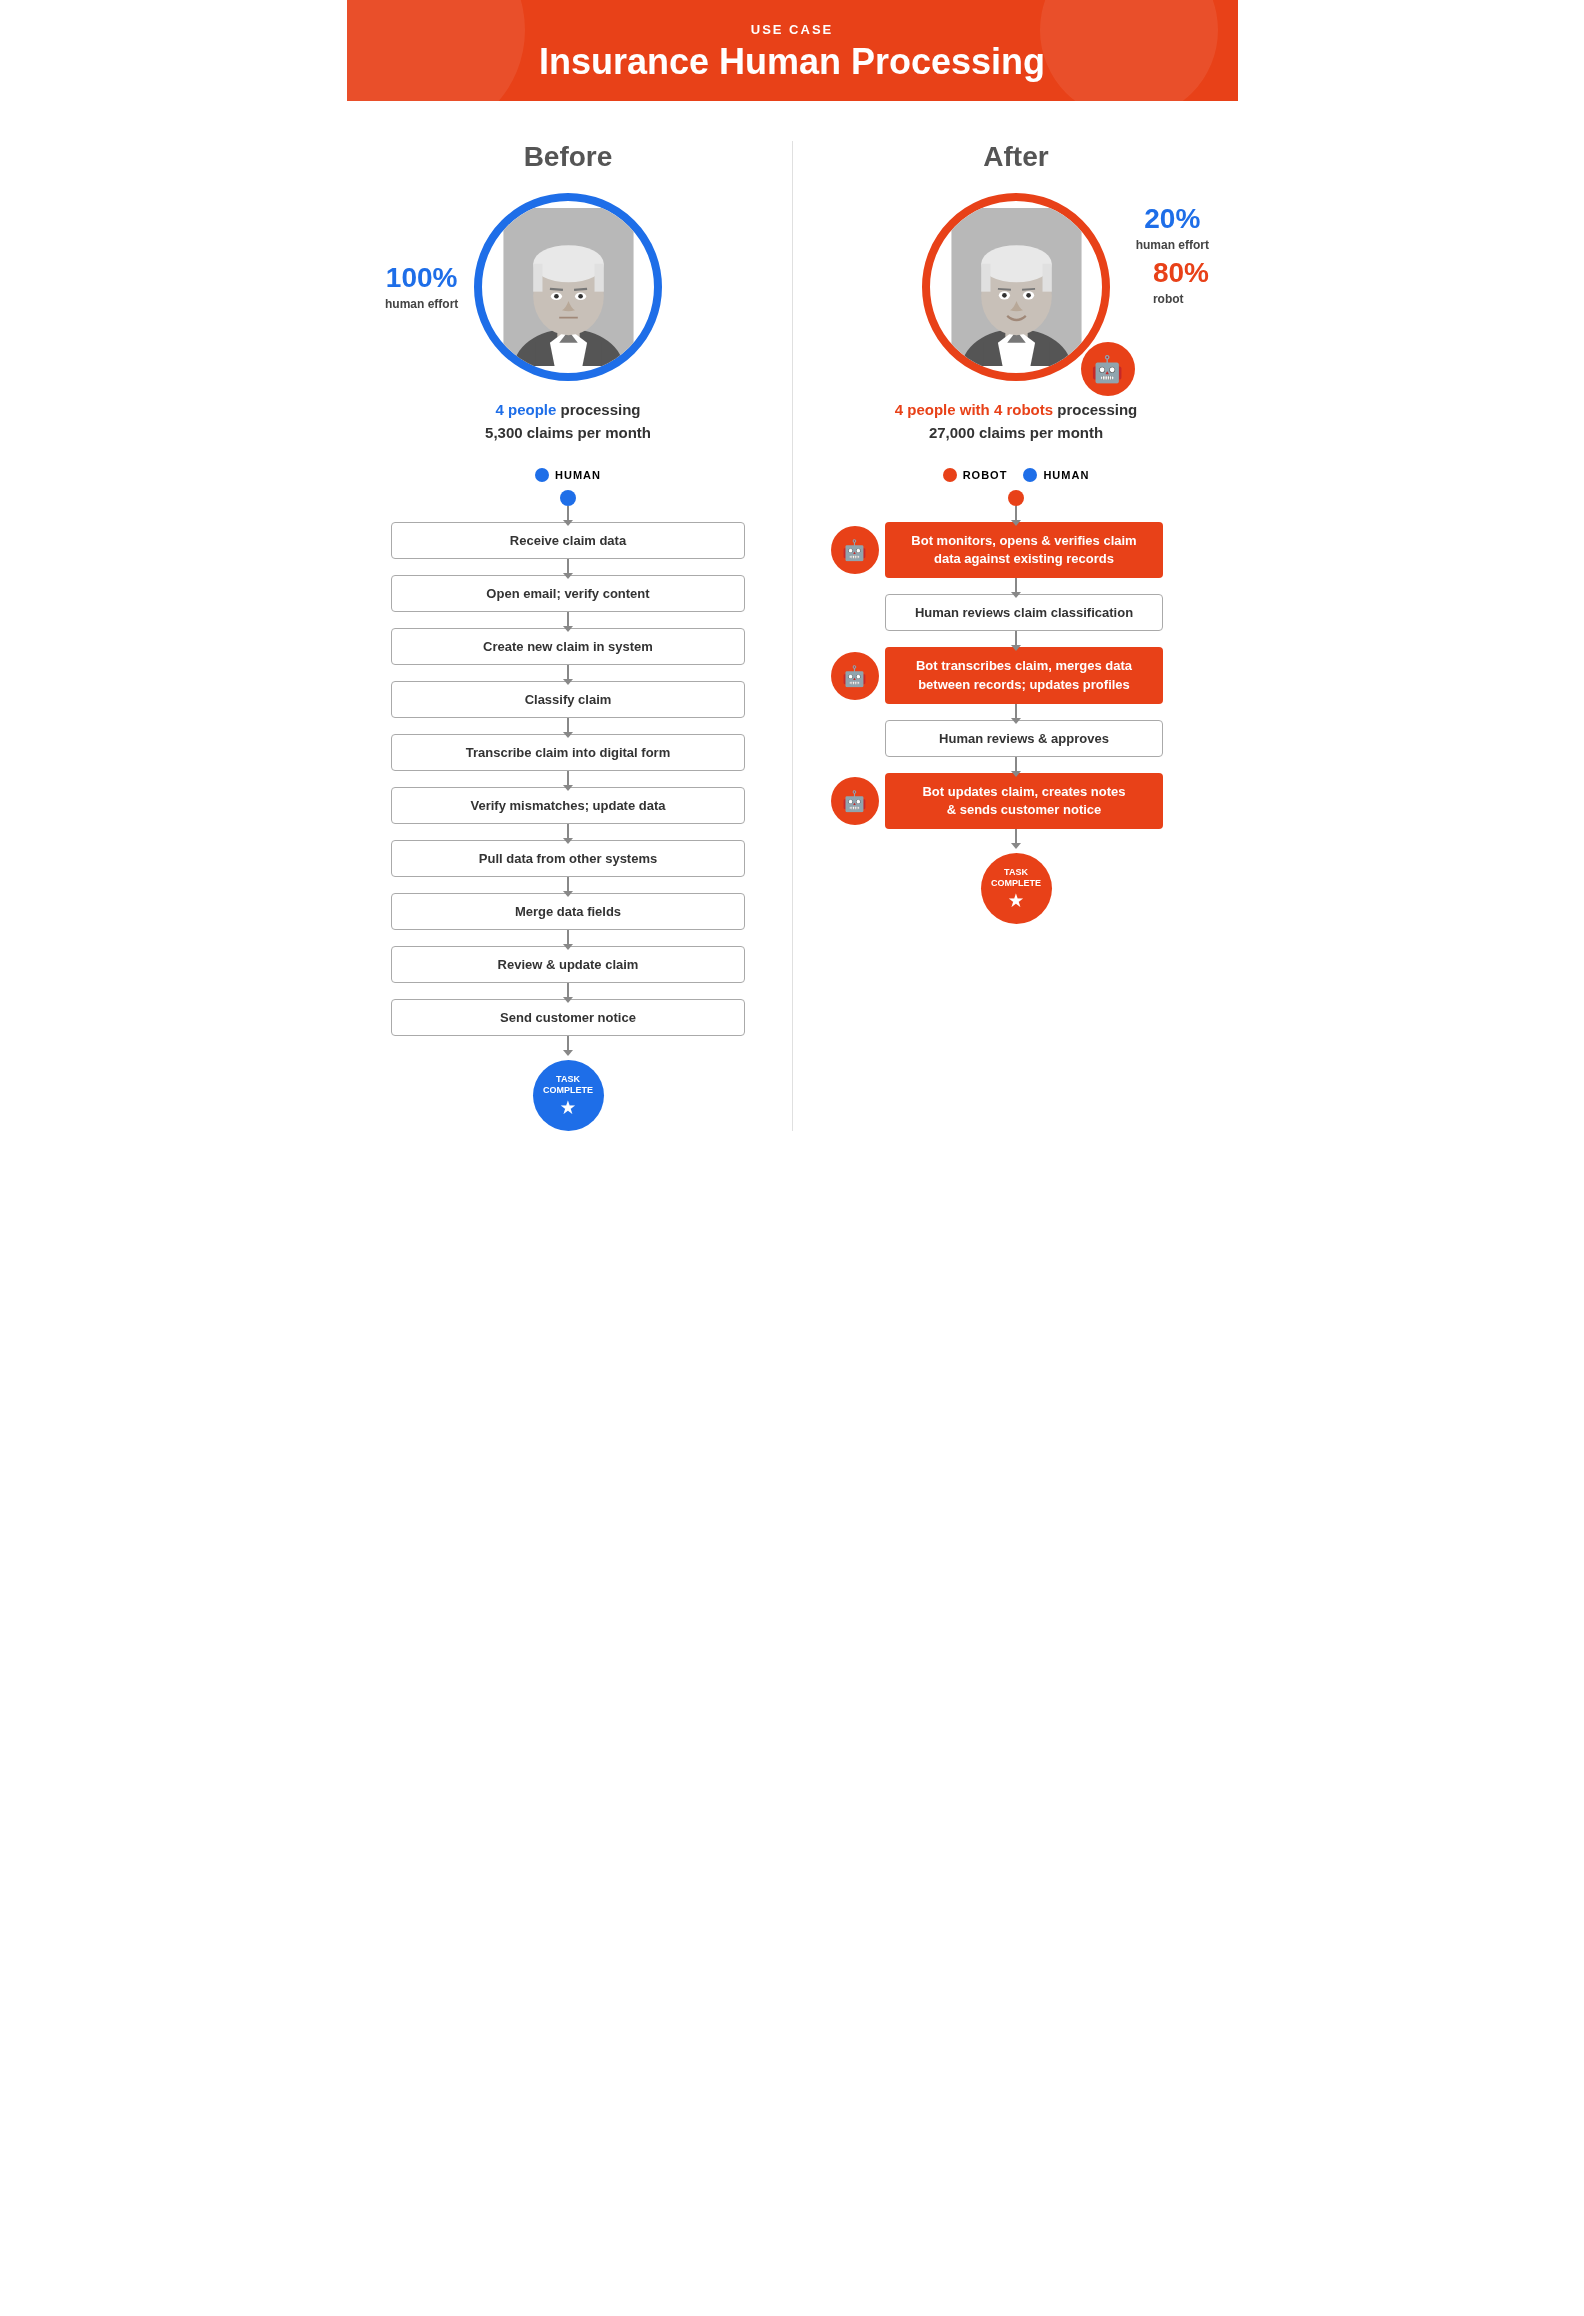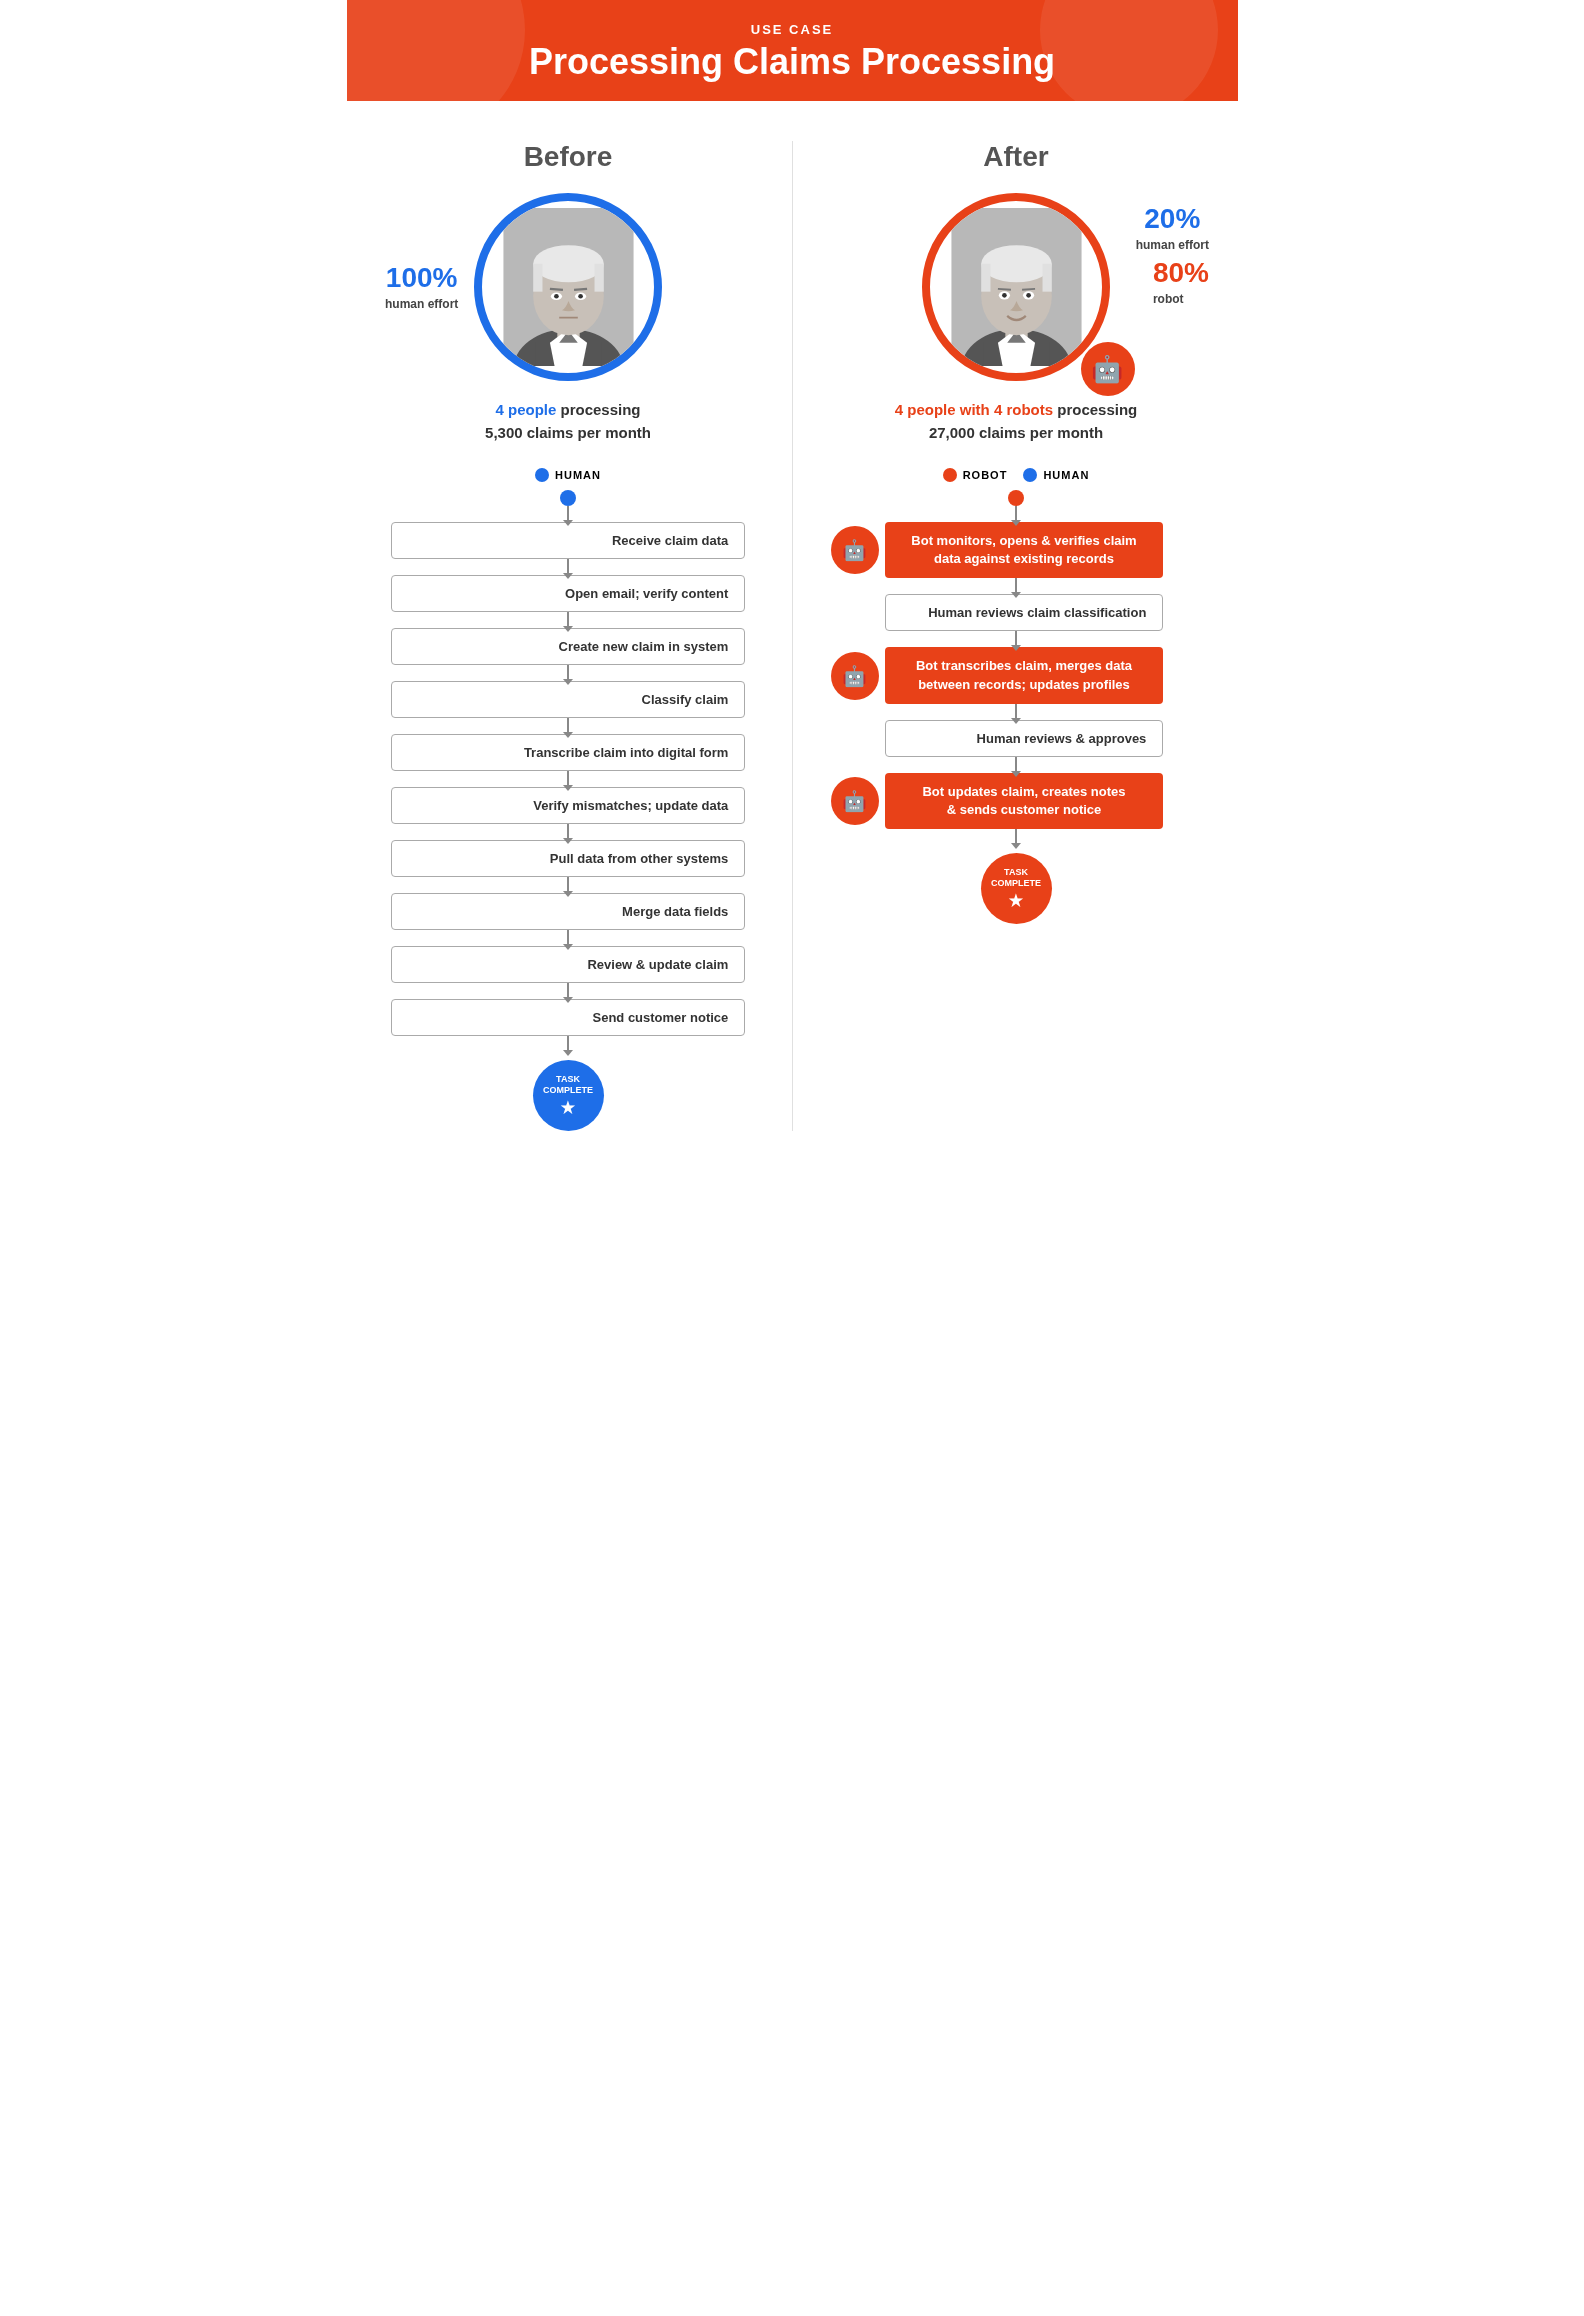--- a/index.html
+++ b/index.html
@@ -217,21 +217,21 @@
       margin-bottom: 0;
     }
     .start-node-blue { background: #1e6ee8; }
     .start-node-red { background: #e84118; }
 
     
     .flow-box {
       border: 1.5px solid #aaa;
       border-radius: 4px;
       padding: 10px 16px;
-      text-align: right;
+      text-align: center;
       font-size: 13px;
       font-weight: 600;
       color: #333;
       width: 88%;
       background: #fff;
     }
     .flow-box-orange {
       background: #e84118;
       color: #ffffff;
       border: none;
@@ -342,21 +342,21 @@
       display: flex;
       flex-direction: column;
       align-items: center;
     }
   </style>
 </head>
 <body>
 
 <div class="header">
   <div class="header-use-case">USE CASE</div>
-  <div class="header-title">Processing Claims Processing</div>
+  <div class="header-title">Insurance Human Processing</div>
 </div>
 
 <div class="main-content">
 
   <div class="col-before">
     <div class="section-heading">Before</div>
 
     <div class="portrait-wrap">
       <div class="pct-label-before">
         <span class="pct-big-blue">100%</span>

